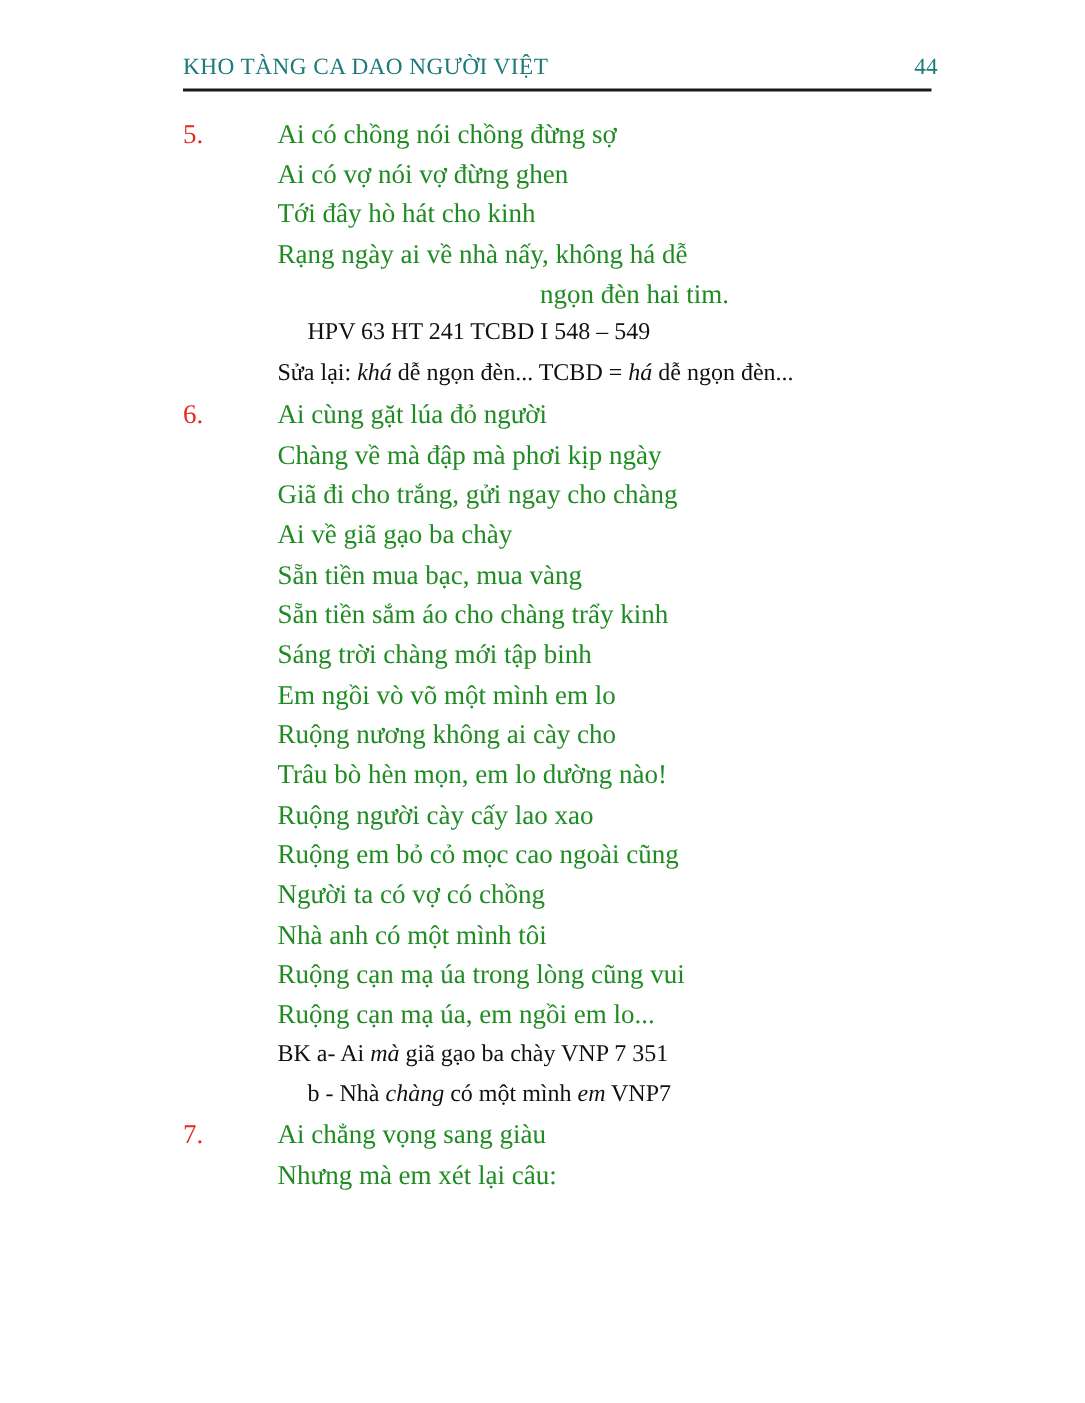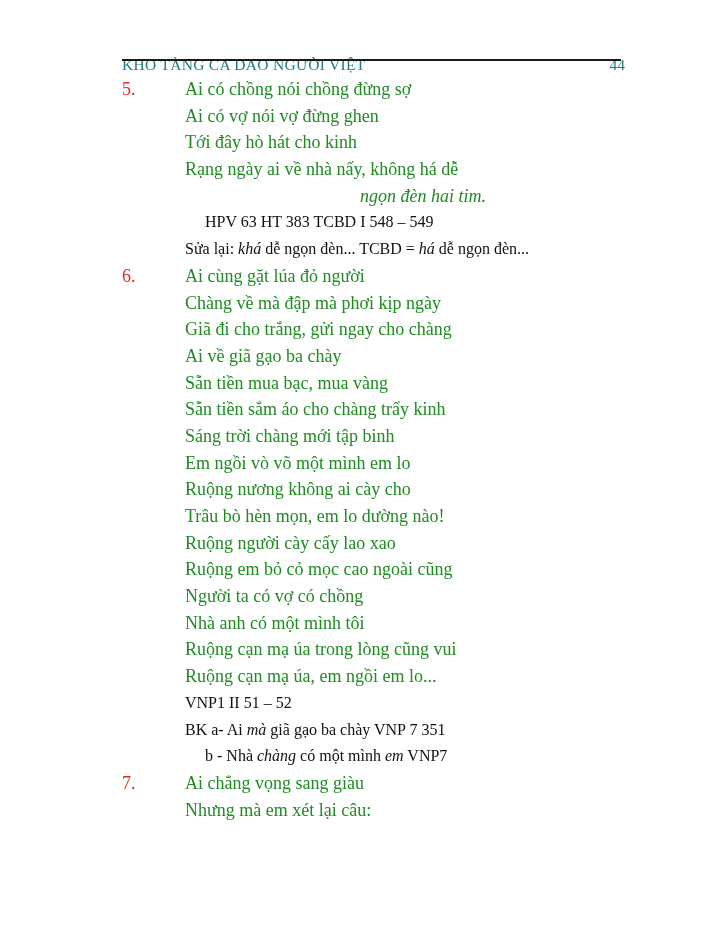--- a/index.html
+++ b/index.html
@@ -22,21 +22,20 @@
     width: 503px;
     display: flex;
     justify-content: space-between;
     align-items: baseline;
   }
   .book-title {
     color: var(--c-header, #1d7a7a);
     font-size: 15.5px;
     letter-spacing: 0.3px;
     white-space: pre;
-    margin-top: 20px;
   }
   .page-number {
     color: var(--c-header, #1d7a7a);
     font-size: 15.5px;
   }
   .header-rule {
     position: absolute;
     top: 59px;
     left: 122px;
     width: 499px;
@@ -66,21 +65,20 @@
     line-height: 26.7px;
     white-space: pre;
   }
   .verse {
     padding-left: 63px;
     color: var(--c-verse, #1f8b22);
     font-size: 18px;
   }
   .verse.deep {
     padding-left: 238px;
-    font-style: italic;
   }
   .cite {
     padding-left: 63px;
     color: var(--c-citation, #101010);
     font-size: 16px;
   }
   .cite.hang {
     padding-left: 83px;
   }
   .cite em {
@@ -98,42 +96,41 @@
   </div>
   <div class="header-rule"></div>
   <div class="body-area" id="entries">
       <div class="entry">
         <span class="entry-number">5.</span>
         <div class="line verse">Ai có chồng nói chồng đừng sợ</div>
         <div class="line verse">Ai có vợ nói vợ đừng ghen</div>
         <div class="line verse">Tới đây hò hát cho kinh</div>
         <div class="line verse">Rạng ngày ai về nhà nấy, không há dễ</div>
         <div class="line verse deep">ngọn đèn hai tim.</div>
-        <div class="line cite hang"><span>HPV 63 HT 383 TCBD I 548 – 549</span></div>
+        <div class="line cite hang"><span>HPV 63 HT 241 TCBD I 548 – 549</span></div>
         <div class="line cite"><span>Sửa lại: </span><em>khá</em><span> dễ ngọn đèn... TCBD = </span><em>há</em><span> dễ ngọn đèn...</span></div>
       </div>
       <div class="entry">
         <span class="entry-number">6.</span>
         <div class="line verse">Ai cùng gặt lúa đỏ người</div>
         <div class="line verse">Chàng về mà đập mà phơi kịp ngày</div>
         <div class="line verse">Giã đi cho trắng, gửi ngay cho chàng</div>
         <div class="line verse">Ai về giã gạo ba chày</div>
         <div class="line verse">Sẵn tiền mua bạc, mua vàng</div>
         <div class="line verse">Sẵn tiền sắm áo cho chàng trẩy kinh</div>
         <div class="line verse">Sáng trời chàng mới tập binh</div>
         <div class="line verse">Em ngồi vò võ một mình em lo</div>
         <div class="line verse">Ruộng nương không ai cày cho</div>
         <div class="line verse">Trâu bò hèn mọn, em lo dường nào!</div>
         <div class="line verse">Ruộng người cày cấy lao xao</div>
         <div class="line verse">Ruộng em bỏ cỏ mọc cao ngoài cũng</div>
         <div class="line verse">Người ta có vợ có chồng</div>
         <div class="line verse">Nhà anh có một mình tôi</div>
         <div class="line verse">Ruộng cạn mạ úa trong lòng cũng vui</div>
         <div class="line verse">Ruộng cạn mạ úa, em ngồi em lo...</div>
-        <div class="line cite"><span>VNP1 II 51 – 52</span></div>
         <div class="line cite"><span>BK a- Ai </span><em>mà</em><span> giã gạo ba chày VNP 7 351</span></div>
         <div class="line cite hang"><span>b - Nhà </span><em>chàng</em><span> có một mình </span><em>em</em><span> VNP7</span></div>
       </div>
       <div class="entry">
         <span class="entry-number">7.</span>
         <div class="line verse">Ai chẳng vọng sang giàu</div>
         <div class="line verse">Nhưng mà em xét lại câu:</div>
       </div>
     </div>
 </div>

